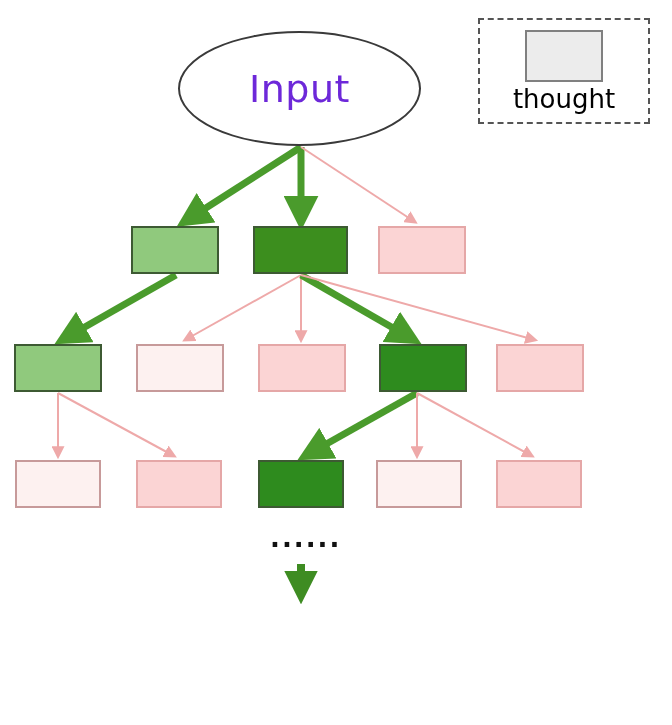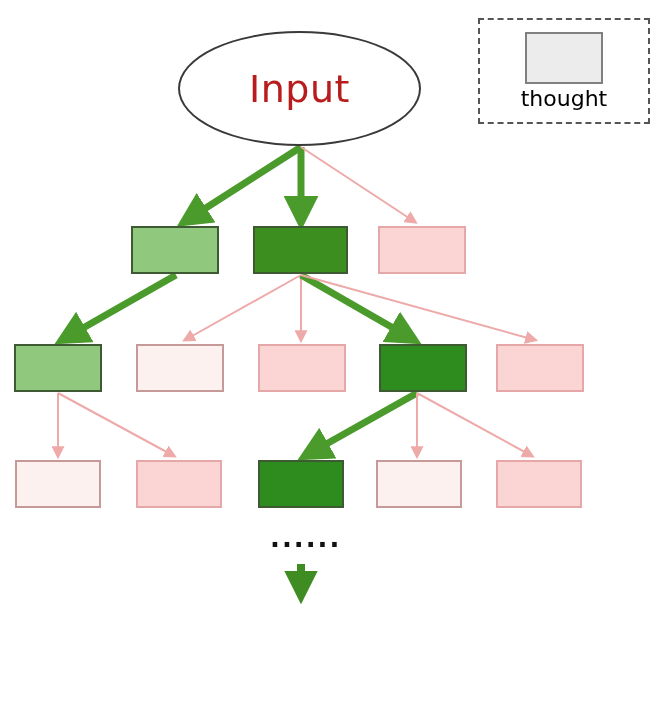--- a/index.html
+++ b/index.html
@@ -25,21 +25,21 @@
   .terminal {
     position: absolute;
     display: flex;
     align-items: center;
     justify-content: center;
     border-radius: 50%;
     box-sizing: border-box;
   }
   .terminal-label {
     font-size: 38px;
-    color: #b91c1c;
+    color: #6d28d9;
     letter-spacing: 0.5px;
     line-height: 1;
   }
   .thought-node {
     position: absolute;
     box-sizing: border-box;
     border-width: 2px;
     border-style: solid;
   }
   .legend-box {
@@ -51,21 +51,21 @@
     flex-direction: column;
     align-items: center;
     justify-content: center;
   }
   .legend-swatch {
     box-sizing: border-box;
     border: 2px solid #808080;
     background: #ececec;
   }
   .legend-label {
-    font-size: 22px;
+    font-size: 26px;
     color: #000000;
     line-height: 1;
   }
   .ellipsis {
     position: absolute;
     font-size: 26px;
     letter-spacing: 2px;
     color: #111111;
     line-height: 1;
     font-weight: 700;

